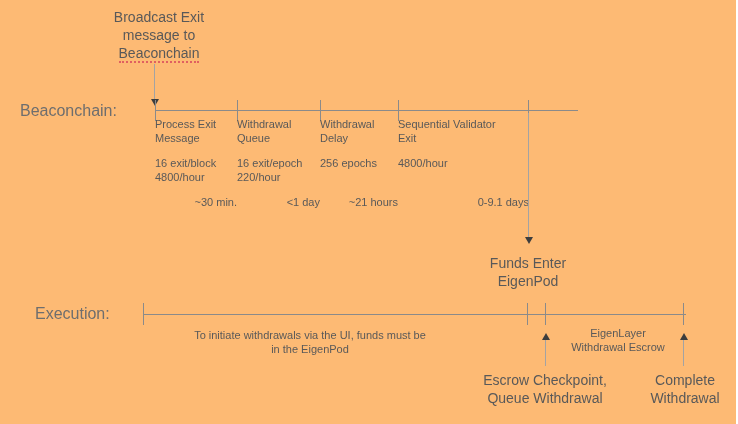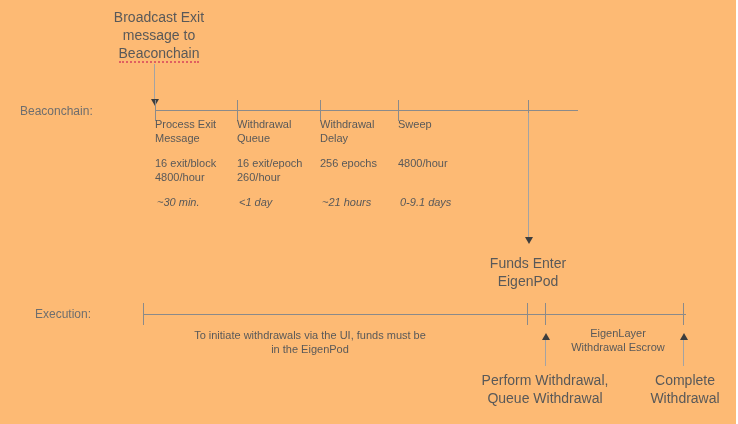--- a/index.html
+++ b/index.html
@@ -12,31 +12,31 @@
   }
   html,body{margin:0;padding:0;background:#fff;}
   #canvas{
     position:relative;width:736px;height:424px;background:#fdba74;overflow:hidden;
     font-family:"Liberation Sans","DejaVu Sans",sans-serif;color:var(--c-text);
   }
   .abs{position:absolute;}
   .center{text-align:center;}
   .big{font-size:14px;line-height:18px;color:var(--c-text);}
   .small{font-size:11px;line-height:13.5px;color:var(--c-text);}
-  .row-label{font-size:12px;line-height:20px;color:var(--c-label);}
+  .row-label{font-size:16px;line-height:20px;color:var(--c-label);}
   .hline{height:1px;background:var(--c-line);}
   .tick{width:1px;background:var(--c-line);}
   .shaft{width:1px;background:var(--c-shaft);}
   .arrowhead-down{width:0;height:0;border-left:4px solid transparent;border-right:4px solid transparent;border-top:7px solid var(--c-head);}
   .arrowhead-up{width:0;height:0;border-left:4px solid transparent;border-right:4px solid transparent;border-bottom:7px solid var(--c-head);}
   .squiggle{border-bottom:2px dotted var(--c-squiggle);padding-bottom:0px;}
   .segment{position:absolute;top:118px;height:100px;}
   .segment .seg-title{position:absolute;top:0;left:0;right:0;white-space:nowrap;}
   .segment .seg-rate{position:absolute;top:39px;left:0;right:0;text-align:left;white-space:nowrap;}
-  .segment .seg-duration{position:absolute;top:78px;left:2px;right:0;text-align:left;white-space:nowrap;font-style:italic;}
+  .segment .seg-duration{position:absolute;top:78px;left:8px;right:0;text-align:right;white-space:nowrap;}
 </style>
 </head>
 <body>
 
 <div id="canvas">
 
   <div class="abs big center" style="left:79px;top:8px;width:160px;">
     <div>Broadcast Exit</div>
     <div>message to</div>
     <div><span class="squiggle">Beaconchain</span></div>
@@ -65,40 +65,41 @@
     <div class="seg-duration">~30 min.</div>
   </div>
 
   <div class="segment small" style="left:237px;width:83px;">
     <div class="seg-title">
       <div>Withdrawal</div>
       <div>Queue</div>
     </div>
     <div class="seg-rate">
       <div>16 exit/epoch</div>
-      <div>260/hour</div>
+      <div>220/hour</div>
     </div>
     <div class="seg-duration">&lt;1 day</div>
   </div>
 
   <div class="segment small" style="left:320px;width:78px;">
     <div class="seg-title">
       <div>Withdrawal</div>
       <div>Delay</div>
     </div>
     <div class="seg-rate">
       <div>256 epochs</div>
       <div></div>
     </div>
     <div class="seg-duration">~21 hours</div>
   </div>
 
   <div class="segment small" style="left:398px;width:131px;">
     <div class="seg-title">
-      <div>Sweep</div>
+      <div>Sequential Validator</div>
+      <div>Exit</div>
     </div>
     <div class="seg-rate">
       <div>4800/hour</div>
     </div>
     <div class="seg-duration">0-9.1 days</div>
   </div>
 
   <div class="abs shaft" style="left:528px;top:113px;height:125px;"></div>
   <div class="abs arrowhead-down" style="left:524.5px;top:237px;"></div>
 
@@ -124,21 +125,21 @@
     <div>in the EigenPod</div>
   </div>
 
   <div class="abs arrowhead-up" style="left:541.5px;top:333px;"></div>
   <div class="abs shaft" style="left:545px;top:340px;height:26px;"></div>
 
   <div class="abs arrowhead-up" style="left:679.5px;top:333px;"></div>
   <div class="abs shaft" style="left:683px;top:340px;height:26px;"></div>
 
   <div class="abs big center" style="left:460px;top:371px;width:170px;">
-    <div>Perform Withdrawal,</div>
+    <div>Escrow Checkpoint,</div>
     <div>Queue Withdrawal</div>
   </div>
   <div class="abs big center" style="left:625px;top:371px;width:120px;">
     <div>Complete</div>
     <div>Withdrawal</div>
   </div>
 
 </div>
 
 </body></html>

